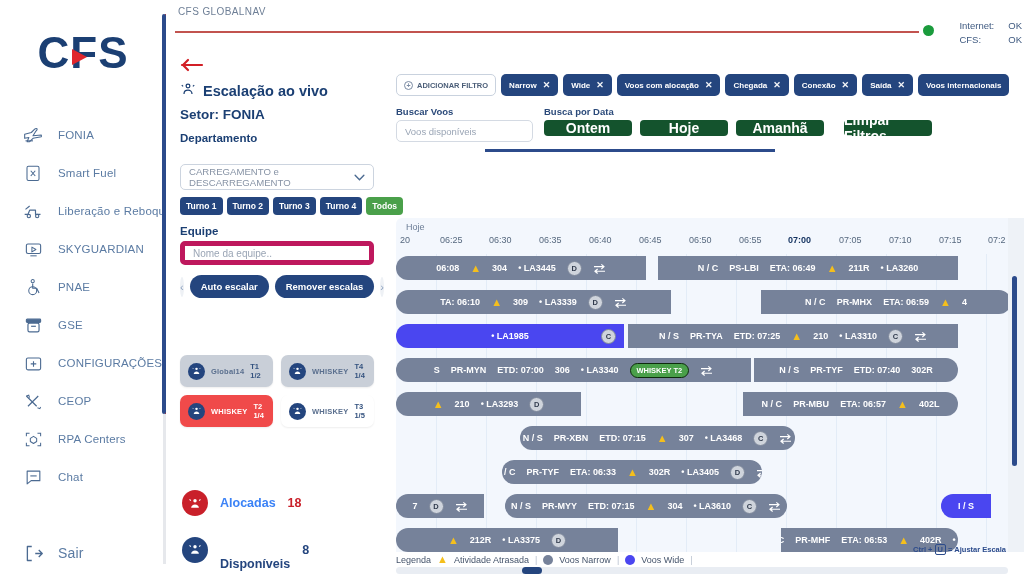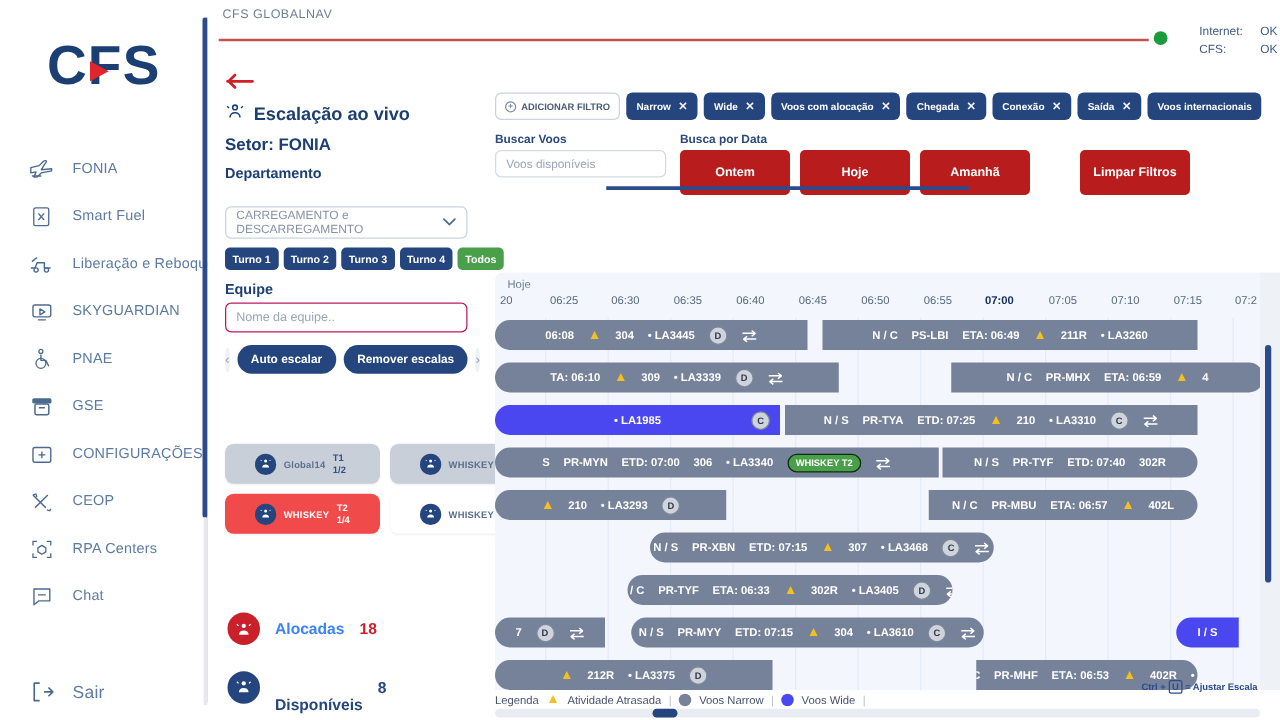--- a/index.html
+++ b/index.html
@@ -103,41 +103,41 @@
     padding: 0 8px; font-size: 9.6px; color: #8793a5; cursor: pointer;
   }
   .chev { font-size: 10px; color: #5b7ba3; }
   .turnos { margin-top: 7px; display: flex; gap: 4px; }
   .turno {
     background: #24457e; color: #fff; font-size: 8.5px; font-weight: bold;
     border-radius: 4px; padding: 4px 6px; cursor: pointer; white-space: nowrap;
   }
   .turno.all { background: #4aa04a; }
   .equipe-input {
-    margin-top: 4px; height: 24px; border: 1px solid #be185d; border-radius: 5px;
+    margin-top: 4px; height: 24px; border: 5px solid #be185d; border-radius: 5px;
     background: #fff; display: flex; align-items: center; padding: 0 8px;
     font-size: 10px; color: #9aa5b5; cursor: text;
   }
   .esc-actions { margin-top: 10px; display: flex; align-items: center; gap: 6px; }
   .arrow-btn {
     width: 20px; height: 20px; border-radius: 50%; background: #eef1f5;
     display: flex; align-items: center; justify-content: center;
     color: #8ea3c0; font-size: 11px; cursor: pointer;
   }
   .pill-btn {
     background: #24457e; color: #fff; font-size: 9.5px; font-weight: bold;
     border-radius: 16px; padding: 6px 11px; cursor: pointer; white-space: nowrap;
   }
   .team-grid {
     position: absolute; left: 14px; right: 14px; top: 303px;
     display: grid; grid-template-columns: 1fr 1fr; gap: 8px;
   }
   .team-card {
     height: 32px; border-radius: 7px; display: flex; align-items: center;
-    padding: 0 24px; gap: 6px; cursor: pointer;
+    padding: 0 8px; gap: 6px; cursor: pointer;
     box-shadow: 0 1px 2px rgba(0,0,0,.07);
   }
   .team-card.grey { background: #c9cfd8; }
   .team-card.red  { background: #f04a4a; }
   .team-card.white{ background: #ffffff; }
   .team-av {
     width: 17px; height: 17px; border-radius: 50%; background: #24457e;
     display: flex; align-items: center; justify-content: center; flex: 0 0 17px;
   }
   .team-name { font-size: 7.5px; font-weight: bold; color: #fff; flex: 1; letter-spacing: .2px;}
@@ -184,25 +184,25 @@
   .search-group { width: 148px; }
   .search-lbl { font-size: 9.5px; color: #2b4a7a; font-weight: bold; margin-bottom: 3px; }
   .search-input {
     height: 22px; border: 1px solid #d4dae3; border-radius: 5px; background: #fff;
     display: flex; align-items: center; padding: 0 8px; font-size: 9.5px; color: #9aa5b5;
     width: 137px; cursor: text;
   }
   .date-group { flex: 1; }
   .date-btns { display: flex; gap: 8px; align-items: center; }
   .dbtn {
-    background: #b91c1c; color: #fff; font-size: 10px; font-weight: bold;
-    border-radius: 4px; height: 36px; width: 88px;
+    background: #14532d; color: #fff; font-size: 14px; font-weight: bold;
+    border-radius: 4px; height: 16px; width: 88px;
     display: flex; align-items: center; justify-content: center; cursor: pointer;
   }
-  .dbtn.clear { margin-left: 32px; }
+  .dbtn.clear { margin-left: 12px; }
 
   
   .timeline {
     position: absolute; left: 8px; right: 0px; top: 166px; bottom: 24px;
     background: #f3f7fd; border-radius: 6px 0 0 0; overflow: hidden;
   }
   .tl-today { position: absolute; left: 10px; top: 4px; font-size: 9px; color: #6b7d96; }
   .tl-times { position: absolute; left: 0; right: 0; top: 17px; height: 16px; }
   .tl-time {
     position: absolute; font-size: 9px; color: #57697f; white-space: nowrap;

